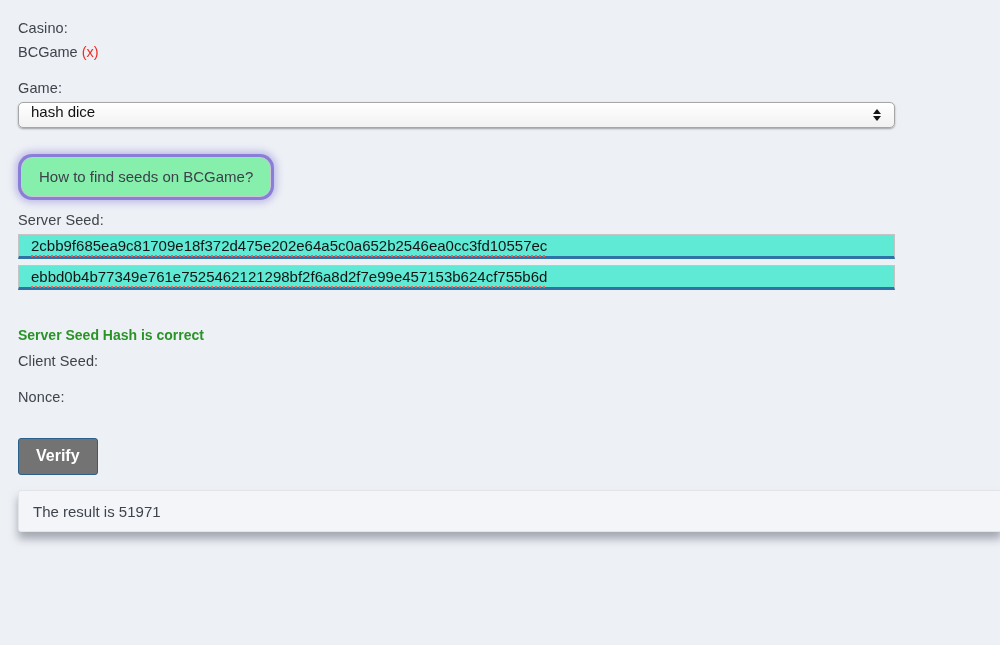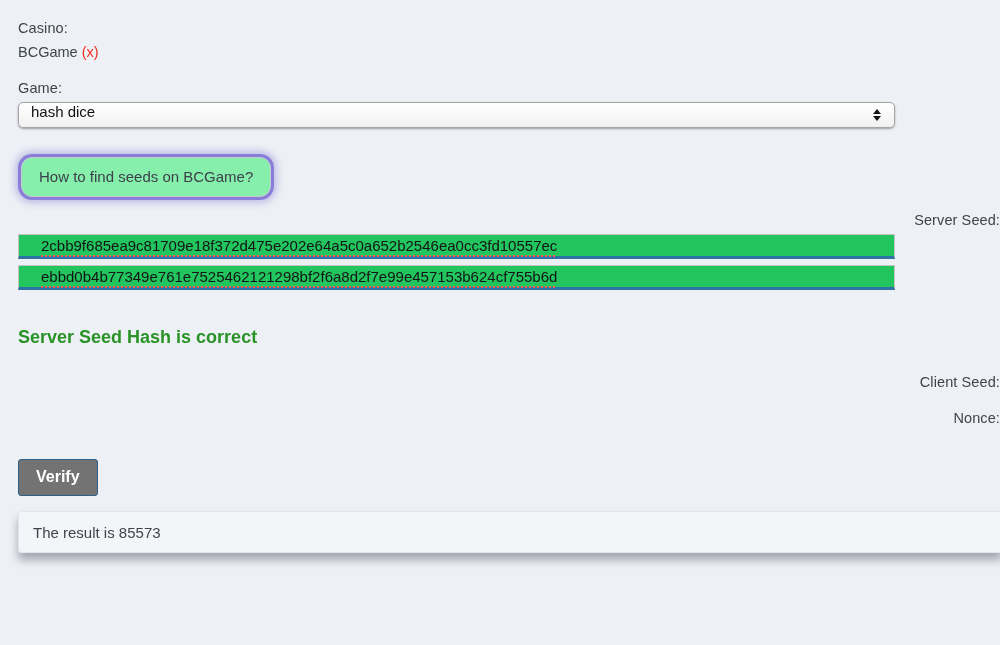--- a/index.html
+++ b/index.html
@@ -76,56 +76,56 @@
     border-radius: 11px;
     padding: 10px 17px 11px 17px;
     font-size: 15px;
     color: #3c414a;
     font-family: inherit;
     cursor: pointer;
     box-shadow: 0 0 0 3px rgba(126,114,213,0.85), 0 0 7px 6px rgba(126,114,213,0.40);
   }
 
   
-  .field-label { display: block; text-align: right; }
+  .field-label { display: block; }
   .lbl-server { margin-top: 15px; }
   .lbl-hashed { margin-top: 20px; }
-  .lbl-client { margin-top: 26px; }
+  .lbl-client { margin-top: 10px; }
   .lbl-nonce  { margin-top: 20px; }
 
   .text-input {
     margin-top: 6px;
     width: 877px;
     height: 25px;
-    background: #22c55e;
+    background: #5eead4;
     border-top: 1px solid #c4c4c4;
     border-left: 1px solid #c4c4c4;
     border-right: 1px solid #c4c4c4;
     border-bottom: 3px solid #2f73a6;
     display: flex;
     align-items: center;
-    padding-left: 22px;
+    padding-left: 12px;
     cursor: text;
   }
   .text-input .value {
     font-size: 15px;
     color: #141414;
     white-space: nowrap;
   }
   .squiggle {
     text-decoration-line: underline;
     text-decoration-style: dotted;
     text-decoration-color: #ff564d;
     text-decoration-thickness: 2px;
     text-underline-offset: 4px;
   }
 
   .hash-status {
     margin-top: 37px;
-    font-size: 18px;
+    font-size: 14px;
     font-weight: 700;
     color: #2a9327;
   }
 
   
   .verify-btn {
     margin-top: 33px;
     display: inline-block;
     background: #737373;
     border: 1px solid #2a6089;
@@ -197,16 +197,16 @@
 
   <div class="label field-label lbl-client">Client Seed:</div>
 
   <div class="label field-label lbl-nonce">Nonce:</div>
 
   <div>
     <button class="verify-btn">Verify</button>
   </div>
 
   <div class="result-panel">
-    <span class="result-text">The result is 85573</span>
+    <span class="result-text">The result is 51971</span>
   </div>
 
 </div>
 
 </body></html>

